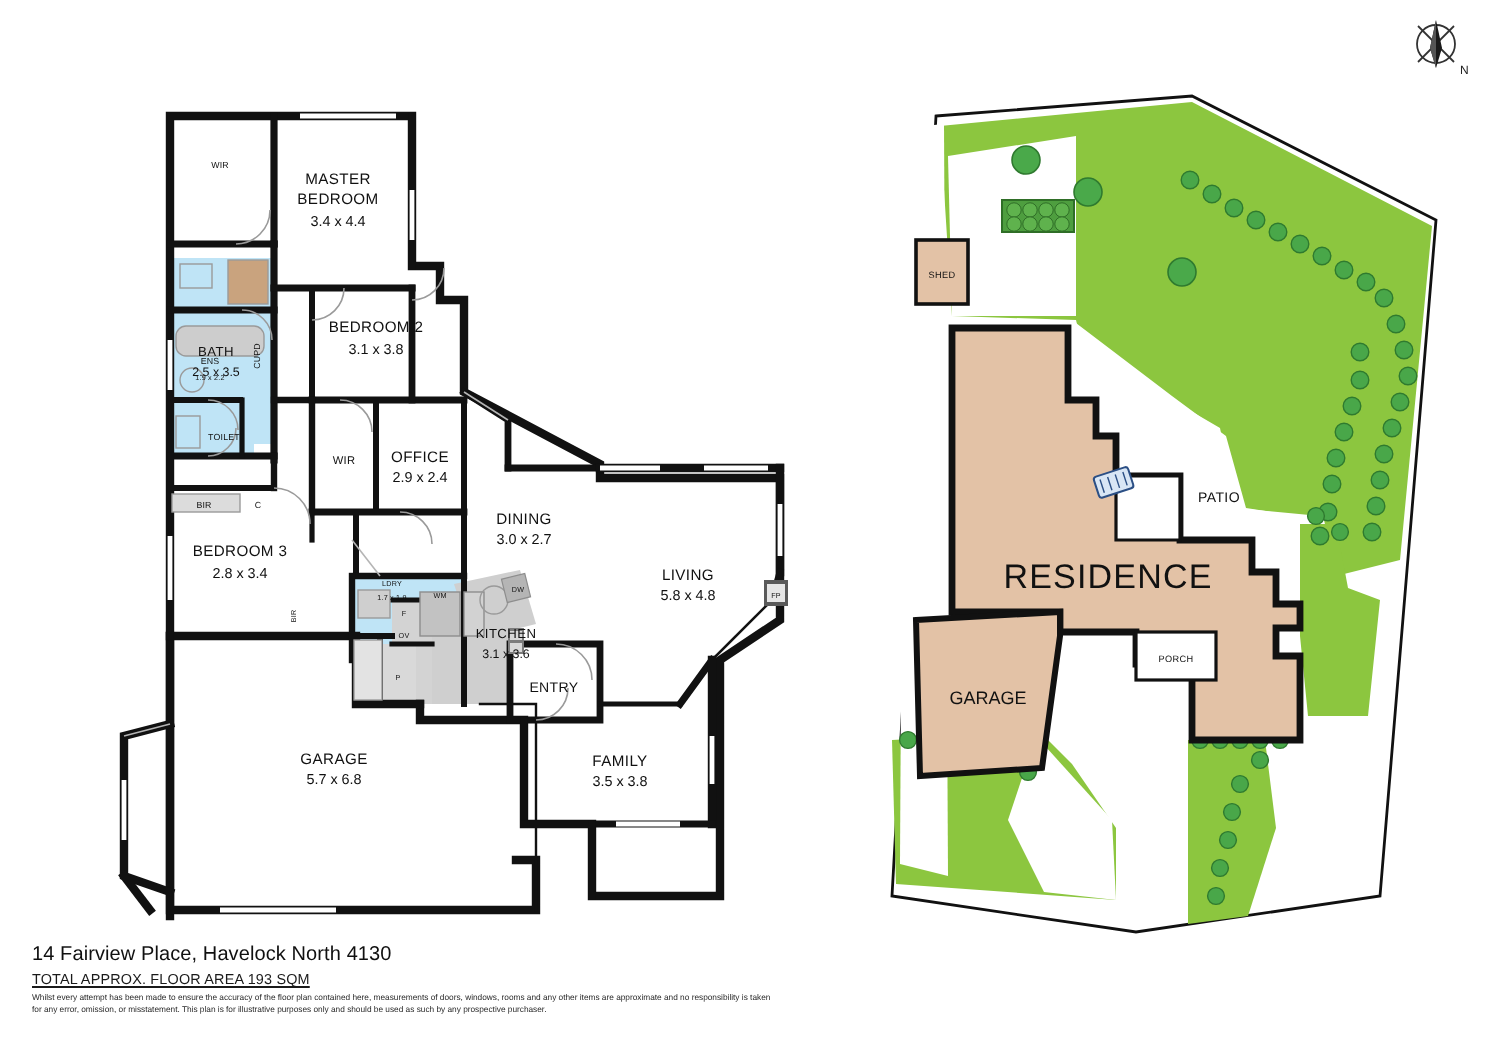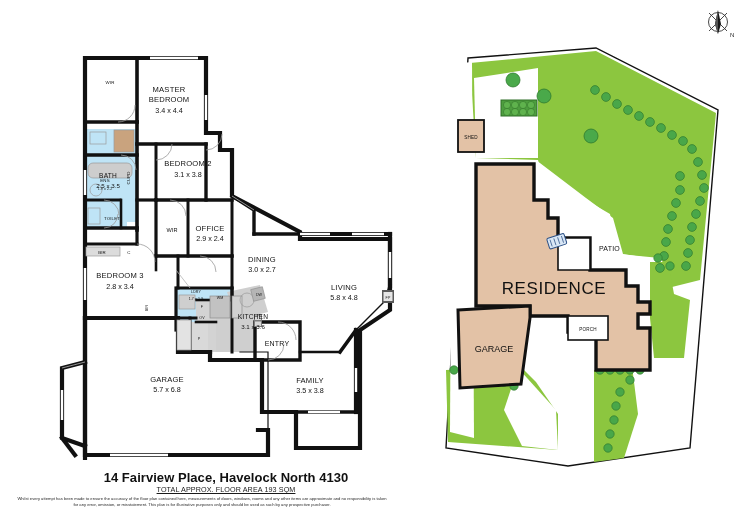--- a/index.html
+++ b/index.html
@@ -1,30 +1,30 @@
 <!DOCTYPE html>
 <html><head>
 <meta charset="utf-8">
 <style>
   html,body{margin:0;padding:0;background:#ffffff;}
   body{width:749px;height:530px;position:relative;overflow:hidden;
        font-family:"Liberation Sans",sans-serif;color:#1a1a1a;}
-  #stage{position:absolute;inset:0;text-align:center;}
+  #stage{position:absolute;inset:0;}
   svg{display:block;}
   .rmlabel{font-family:"Liberation Sans",sans-serif;fill:#111;text-anchor:middle;}
   .rmname{font-size:7.6px;letter-spacing:.2px;}
   .rmdim{font-size:7.2px;}
   .tiny{font-size:4.4px;letter-spacing:.1px;}
   .tiny2{font-size:3.6px;letter-spacing:.1px;}
   .siteL{font-family:"Liberation Sans",sans-serif;fill:#111;text-anchor:middle;}
   .siteBig{font-size:17px;letter-spacing:.6px;}
   .siteMed{font-size:9px;}
   .siteSm{font-size:4.6px;letter-spacing:.2px;}
   .footer{position:absolute;left:16px;top:472px;width:420px;}
-  .addr{font-size:13px;font-weight:700;color:#101010;letter-spacing:.05px;line-height:12px;}
+  .addr{font-size:10px;font-weight:400;color:#101010;letter-spacing:.05px;line-height:12px;}
   .area{font-size:7.2px;color:#1a1a1a;letter-spacing:.1px;margin-top:1px;line-height:9px;text-decoration:underline;}
   .disc{font-size:4.15px;color:#2a2a2a;line-height:6.4px;margin-top:2px;max-width:372px;}
   .compass{position:absolute;left:700px;top:6px;width:40px;height:40px;}
 </style>
 </head>
 <body>
 
 <div id="stage">
 
   <svg width="420" height="470" viewBox="0 0 420 470" style="position:absolute;left:0;top:0;">

